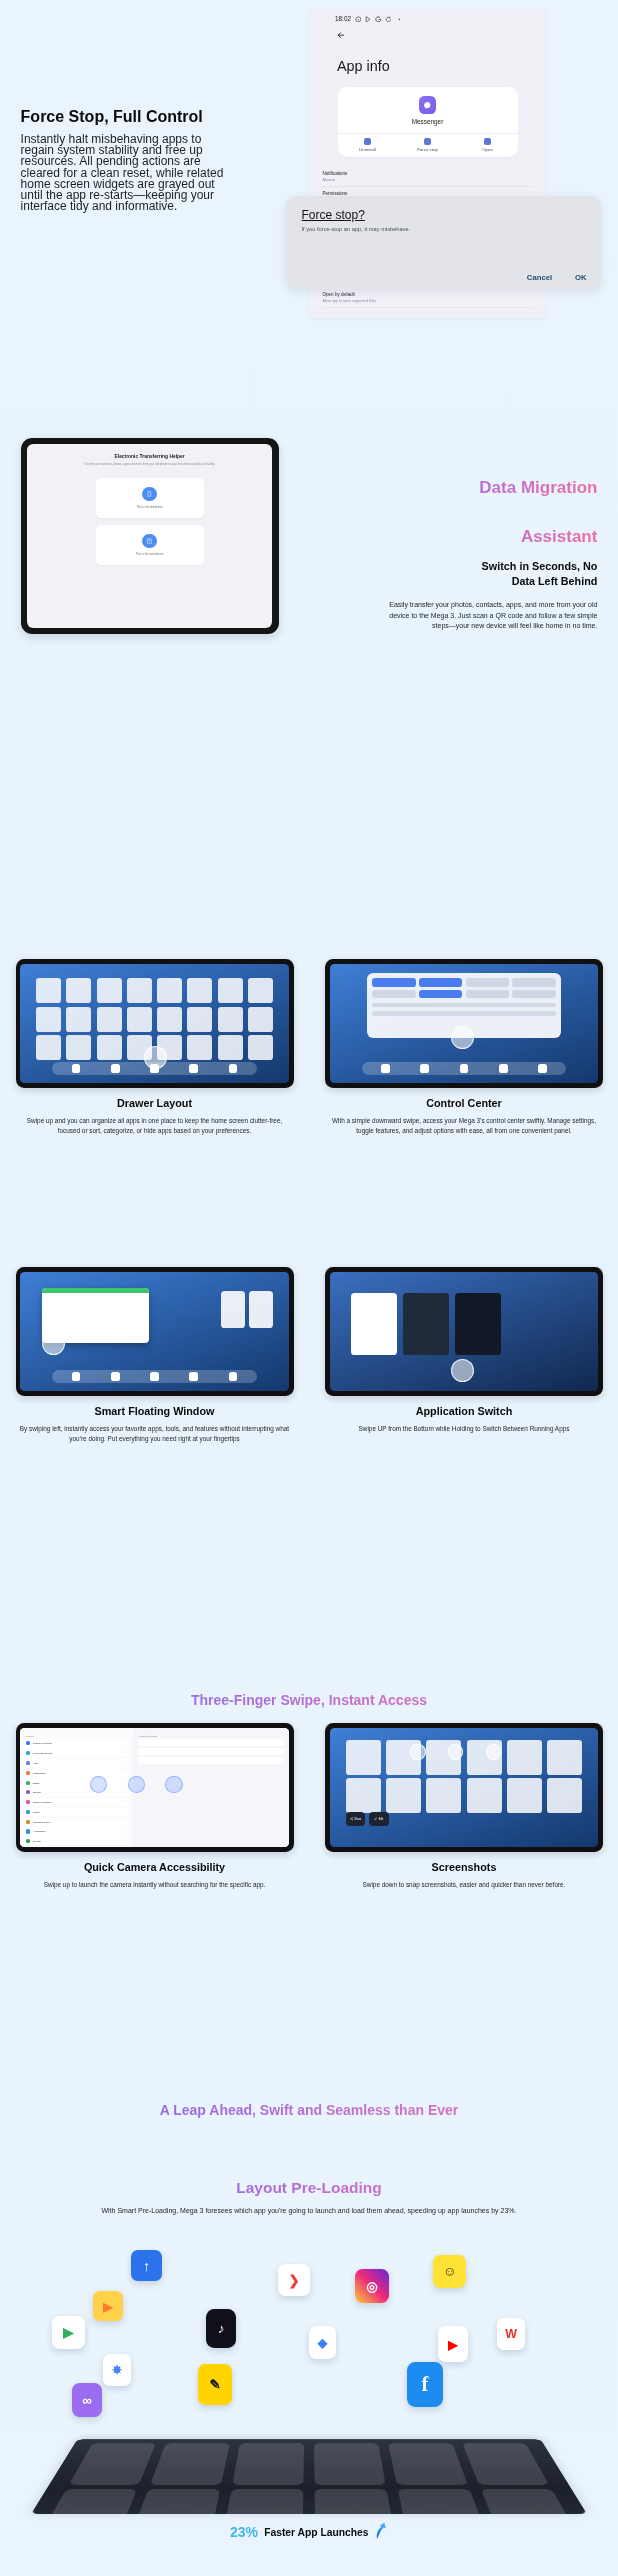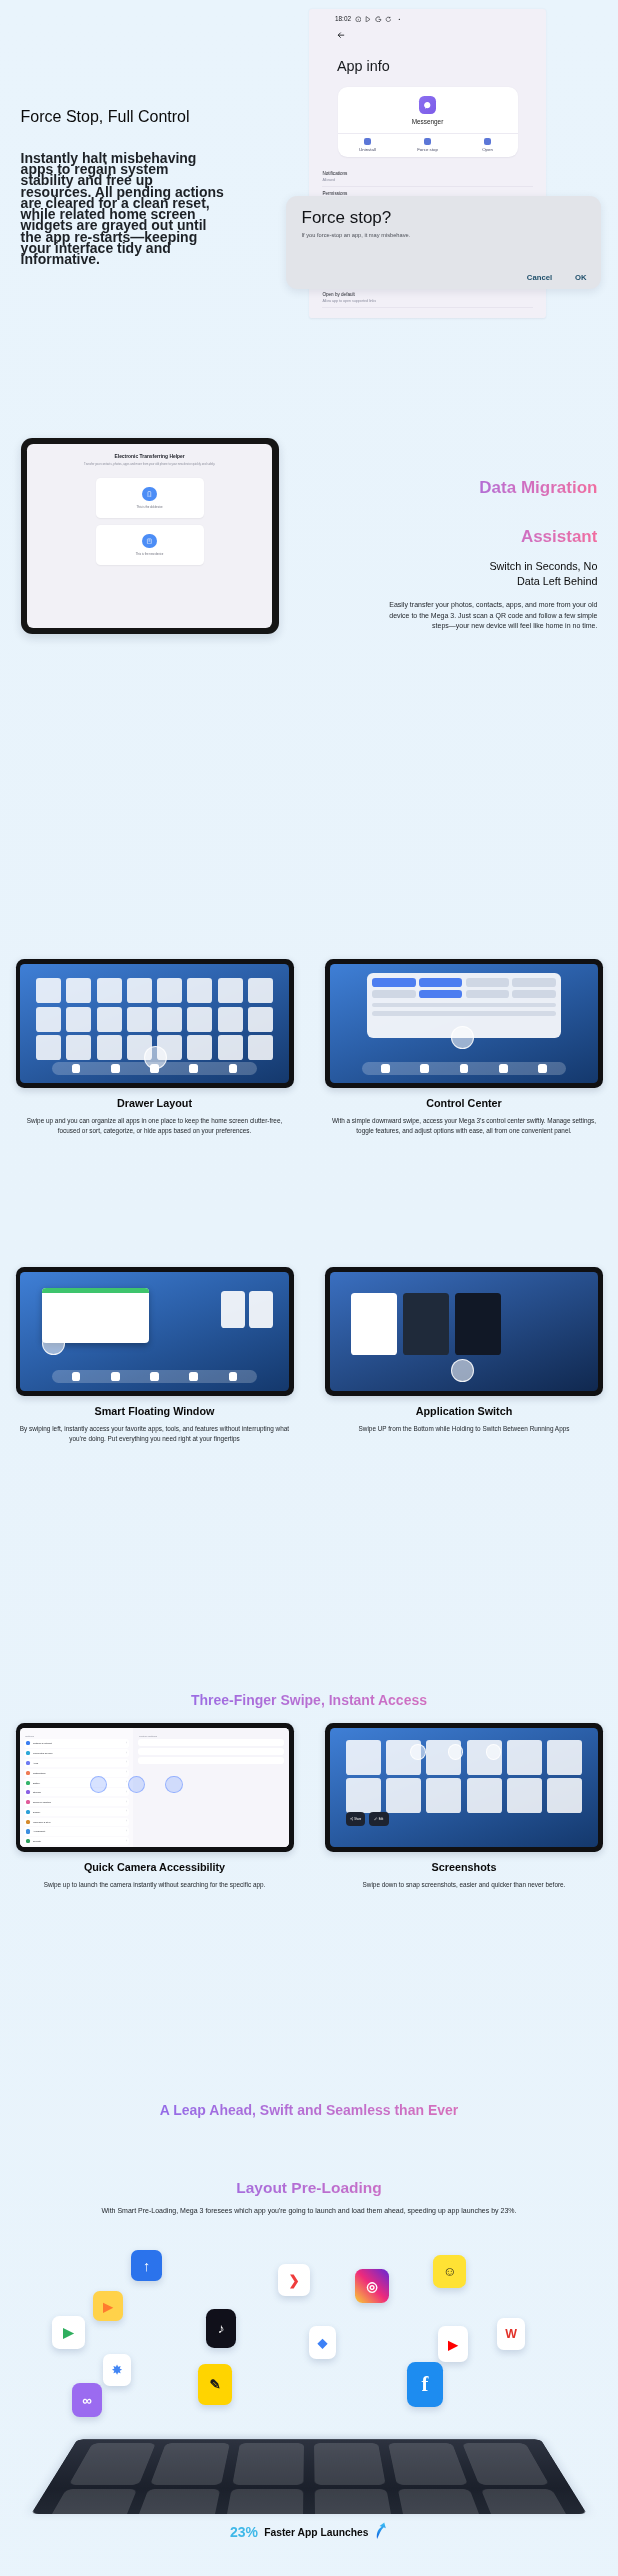--- a/index.html
+++ b/index.html
@@ -30,29 +30,29 @@
   }
   .grad-title2 {
     background: linear-gradient(90deg,#6a63f5 0%, #9a6ce4 30%, #c96fc6 62%, #f06ea0 100%);
     -webkit-background-clip: text;
     background-clip: text;
     color: transparent;
     -webkit-text-fill-color: transparent;
     font-weight: 800;
     margin-top: 28px;
   }
-  .black-sub { color: #0a0a0a; font-weight: 400; }
+  .black-sub { color: #0a0a0a; font-weight: 700; }
   .body-txt { color: #1d2126; font-weight: 400; }
 
   
   .sec1 { position: absolute; top: 0; left: 0; width: 618px; height: 428px; }
   .sec1 .copy { position: absolute; left: 20.6px; top: 77px; width: 216px; }
   .sec1 .t1 { font-size: 21.6px; line-height: 27px; }
   .sec1 .t2 { font-size: 16px; line-height: 20.6px; margin-top: 3.1px; }
-  .sec1 .t3 { font-size: 14px; line-height: 11.3px; margin-top: 25px; width: 204px; font-weight: bold; }
+  .sec1 .t3 { font-size: 12px; line-height: 11.3px; margin-top: 6px; width: 204px; }
 
   .phone-shot {
     position: absolute; left: 309px; top: 9.3px;
     width: 237px; height: 309px;
     background: #f2f0f7;
     border-radius: 3.1px;
     overflow: hidden;
     box-shadow: 0 0.5px 2.1px rgba(40,40,70,.07);
   }
   .p-status {
@@ -86,21 +86,21 @@
   .rowlist .r { padding: 4.6px 0 4.1px; border-bottom: 0.5px solid #e7e4ee; }
   .rowlist .r .h { font-size: 4.6px; color: #23252c; }
   .rowlist .r .s { font-size: 3.6px; color: #8d8fa0; margin-top: 1.5px; }
 
   .fs-dialog {
     position: absolute; left: 286px; top: 196px;
     width: 315px; height: 93px; background: #e2e4e9;
     border-radius: 11.3px; padding: 12.4px 15.5px 0;
     box-shadow: 0 2.1px 8.2px rgba(40,50,80,.10);
   }
-  .fs-dialog h3 { font-size: 17px; font-weight: 500; color: #111317; }
+  .fs-dialog h3 { font-size: 12px; font-weight: 500; color: #111317; text-decoration: underline; }
   .fs-dialog p { font-size: 5.7px; color: #4c4f57; margin-top: 4.1px; }
   .fs-btns { position:absolute; right: 14.4px; bottom: 7.2px; display:flex; gap: 23px; }
   .fs-btns span { font-size: 7.7px; font-weight: 700; color: #1f4f6b; cursor: pointer; }
 
   
   .sec2 { position: absolute; top: 428px; left: 0; width: 618px; height: 428px; }
   .tablet-mock {
     position: absolute; left: 20.6px; top: 10.3px; width: 258px; height: 196px;
     background: #151515; border-radius: 11.3px; padding: 6.2px;
     box-shadow: 0 3.1px 9.3px rgba(20,30,60,.14);

